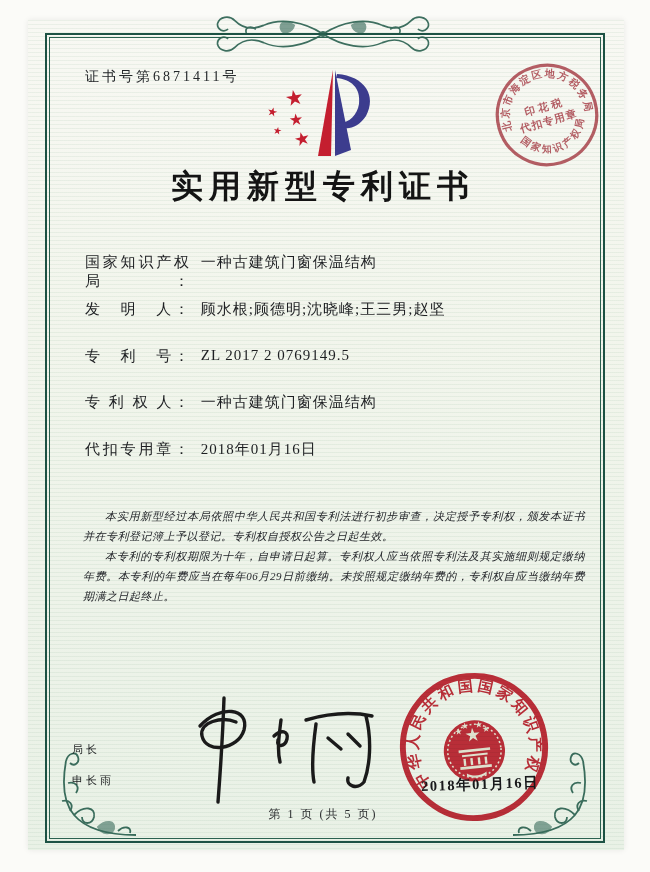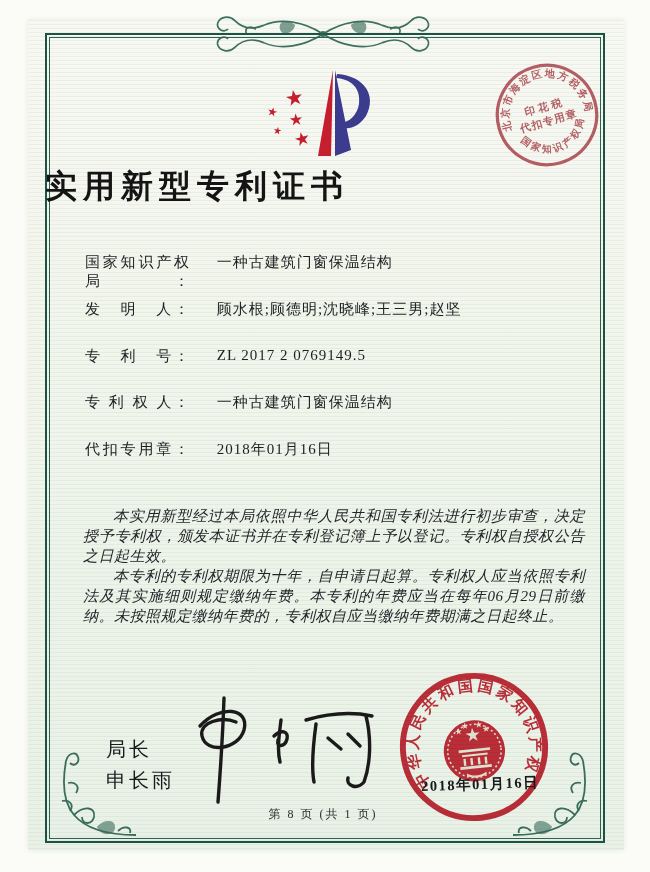--- a/index.html
+++ b/index.html
@@ -29,40 +29,40 @@
     font-size:14px;color:#24272a;letter-spacing:3px;
   }
   .logo{position:absolute;left:233px;top:46px;width:140px;height:102px;}
   .logo .star{position:absolute;color:#c41e2f;line-height:1;font-family:"DejaVu Sans",sans-serif;}
   .tax-stamp{
     position:absolute;left:462px;top:38px;width:114px;height:114px;
     transform:rotate(-16deg);opacity:0.85;mix-blend-mode:multiply;
   }
   .title{
     position:absolute;left:17px;top:145px;width:556px;
-    text-align:left;font-size:32px;font-weight:bold;color:#141414;
+    text-align:center;font-size:32px;font-weight:bold;color:#141414;
     letter-spacing:6px;
   }
   .fields{position:absolute;left:57px;top:233px;width:500px;font-size:15px;color:#1d1f22;}
   .field-row{height:46.8px;}
   .field-label{
     display:inline-block;width:104px;text-align:justify;text-align-last:justify;
     vertical-align:top;
   }
-  .field-value{display:inline-block;margin-left:24px;letter-spacing:1px;}
+  .field-value{display:inline-block;margin-left:8px;letter-spacing:1px;}
   .body-text{
     position:absolute;left:55px;top:486px;width:502px;
-    font-size:15px;line-height:20px;color:#23252a;
+    font-size:11px;line-height:20px;color:#23252a;
     font-style:italic;text-align:justify;
   }
   .body-text p{margin:0;text-indent:2em;letter-spacing:0.5px;}
   .signer{
-    position:absolute;left:78px;top:714px;
+    position:absolute;left:44px;top:714px;
     font-family:Liberation Serif, serif;
-    font-size:20px;color:#191b1d;letter-spacing:3px;line-height:31px;
+    font-size:11px;color:#191b1d;letter-spacing:3px;line-height:31px;
   }
   .signature{position:absolute;left:150px;top:668px;width:200px;height:120px;}
   .issue-seal{
     position:absolute;left:367px;top:648px;width:158px;height:158px;
     transform:rotate(-6deg);opacity:0.93;mix-blend-mode:multiply;
   }
   .seal-date{
     position:absolute;left:372px;top:755px;width:160px;text-align:center;
     font-size:14.5px;font-weight:bold;color:#17181a;letter-spacing:1.5px;
     transform:rotate(-2deg);z-index:6;
@@ -120,20 +120,21 @@
       <path d="M88,92 C60,92 38,86 26,72 C16,60 14,40 18,18"></path>
       <path d="M18,18 C20,10 28,8 30,14 C32,20 26,24 22,20"></path>
       <path d="M26,72 C36,62 48,64 46,74 C44,82 34,82 34,74"></path>
       <path d="M50,84 C58,76 68,78 66,86 C64,92 54,92 50,84 Z" fill="#2b6150" opacity="0.6"></path>
       <path d="M20,40 C28,38 32,44 28,50"></path>
       <path d="M14,58 C22,56 26,62 22,68"></path>
       <path d="M70,88 C76,82 84,84 82,90"></path>
     </g>
   </svg>
 
+  <div class="cert-no">证书号第6871411号</div>
 
   <div class="logo">
     <svg width="140" height="102" viewBox="0 0 140 102">
       <polygon points="72,4 57,90 70,90" fill="#c41e2f"></polygon>
       <polygon points="74,4 74,90 90,84" fill="#3c3c8e"></polygon>
       <path d="M76,8 C104,10 116,30 105,50 C96,64 80,66 76,56 C85,59 96,51 98,38 C100,22 90,13 75,12 Z" fill="#3c3c8e"></path>
     </svg>
     <span class="star" style="left:24px;top:22px;font-size:21px;transform:rotate(-10deg);">★</span>
     <span class="star" style="left:6px;top:40px;font-size:12px;transform:rotate(14deg);">★</span>
     <span class="star" style="left:28px;top:46px;font-size:16px;transform:rotate(-6deg);">★</span>
@@ -230,15 +231,15 @@
         <rect x="75" y="91" width="2.4" height="7"></rect>
         <rect x="82.5" y="91" width="2.4" height="7"></rect>
         <rect x="89.5" y="91" width="2.4" height="7"></rect>
         <rect x="64" y="99" width="32" height="2.8"></rect>
         <path d="M70,106 C76,110 84,110 90,106 L90,108.5 C84,112 76,112 70,108.5 Z"></path>
       </g>
     </g>
   </svg>
   <div class="seal-date">2018年01月16日</div>
 
-  <div class="footer-page">第 8 页 (共 1 页)</div>
+  <div class="footer-page">第 1 页 (共 5 页)</div>
 
 </div>
 
 </body></html>

